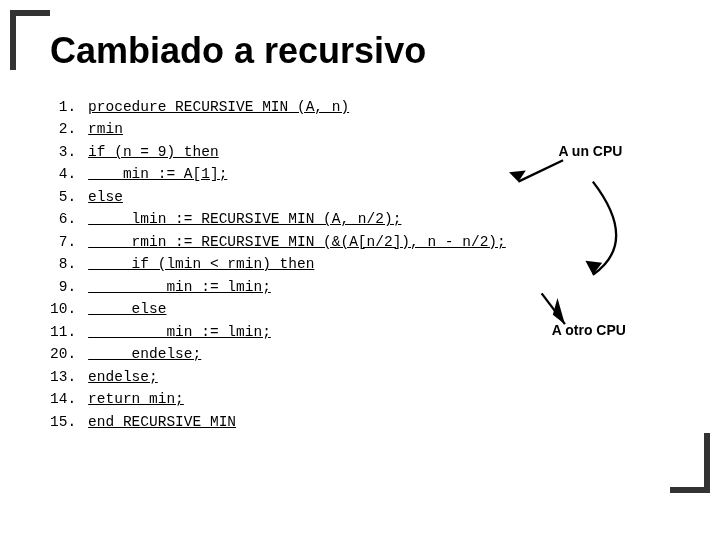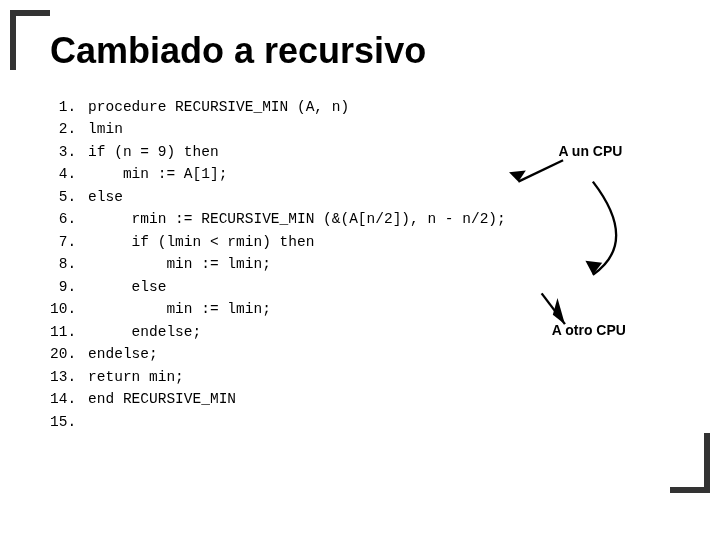--- a/index.html
+++ b/index.html
@@ -85,20 +85,21 @@
       user-select: none;
     }
 
     .code-lines {
       flex: 1;
       position: relative;
     }
 
     .code-line {
       white-space: pre;
+      text-decoration: underline;
     }
 
     
     .arrows-overlay {
       position: absolute;
       top: 0;
       left: 0;
       width: 100%;
       height: 100%;
       pointer-events: none;
@@ -128,24 +129,25 @@
       <div>10.</div>
       <div>11.</div>
       <div>20.</div>
       <div>13.</div>
       <div>14.</div>
       <div>15.</div>
     </div>
 
     <div class="code-lines">
       <div class="code-line">procedure RECURSIVE_MIN (A, n)</div>
-      <div class="code-line">lmin</div>
+      <div class="code-line">rmin</div>
       <div class="code-line">if (n = 9) then</div>
       <div class="code-line">    min := A[1];</div>
       <div class="code-line">else</div>
+      <div class="code-line">     lmin := RECURSIVE_MIN (A, n/2);</div>
       <div class="code-line">     rmin := RECURSIVE_MIN (&amp;(A[n/2]), n - n/2);</div>
       <div class="code-line">     if (lmin &lt; rmin) then</div>
       <div class="code-line">         min := lmin;</div>
       <div class="code-line">     else</div>
       <div class="code-line">         min := lmin;</div>
       <div class="code-line">     endelse;</div>
       <div class="code-line">endelse;</div>
       <div class="code-line">return min;</div>
       <div class="code-line">end RECURSIVE_MIN</div>
     </div>

